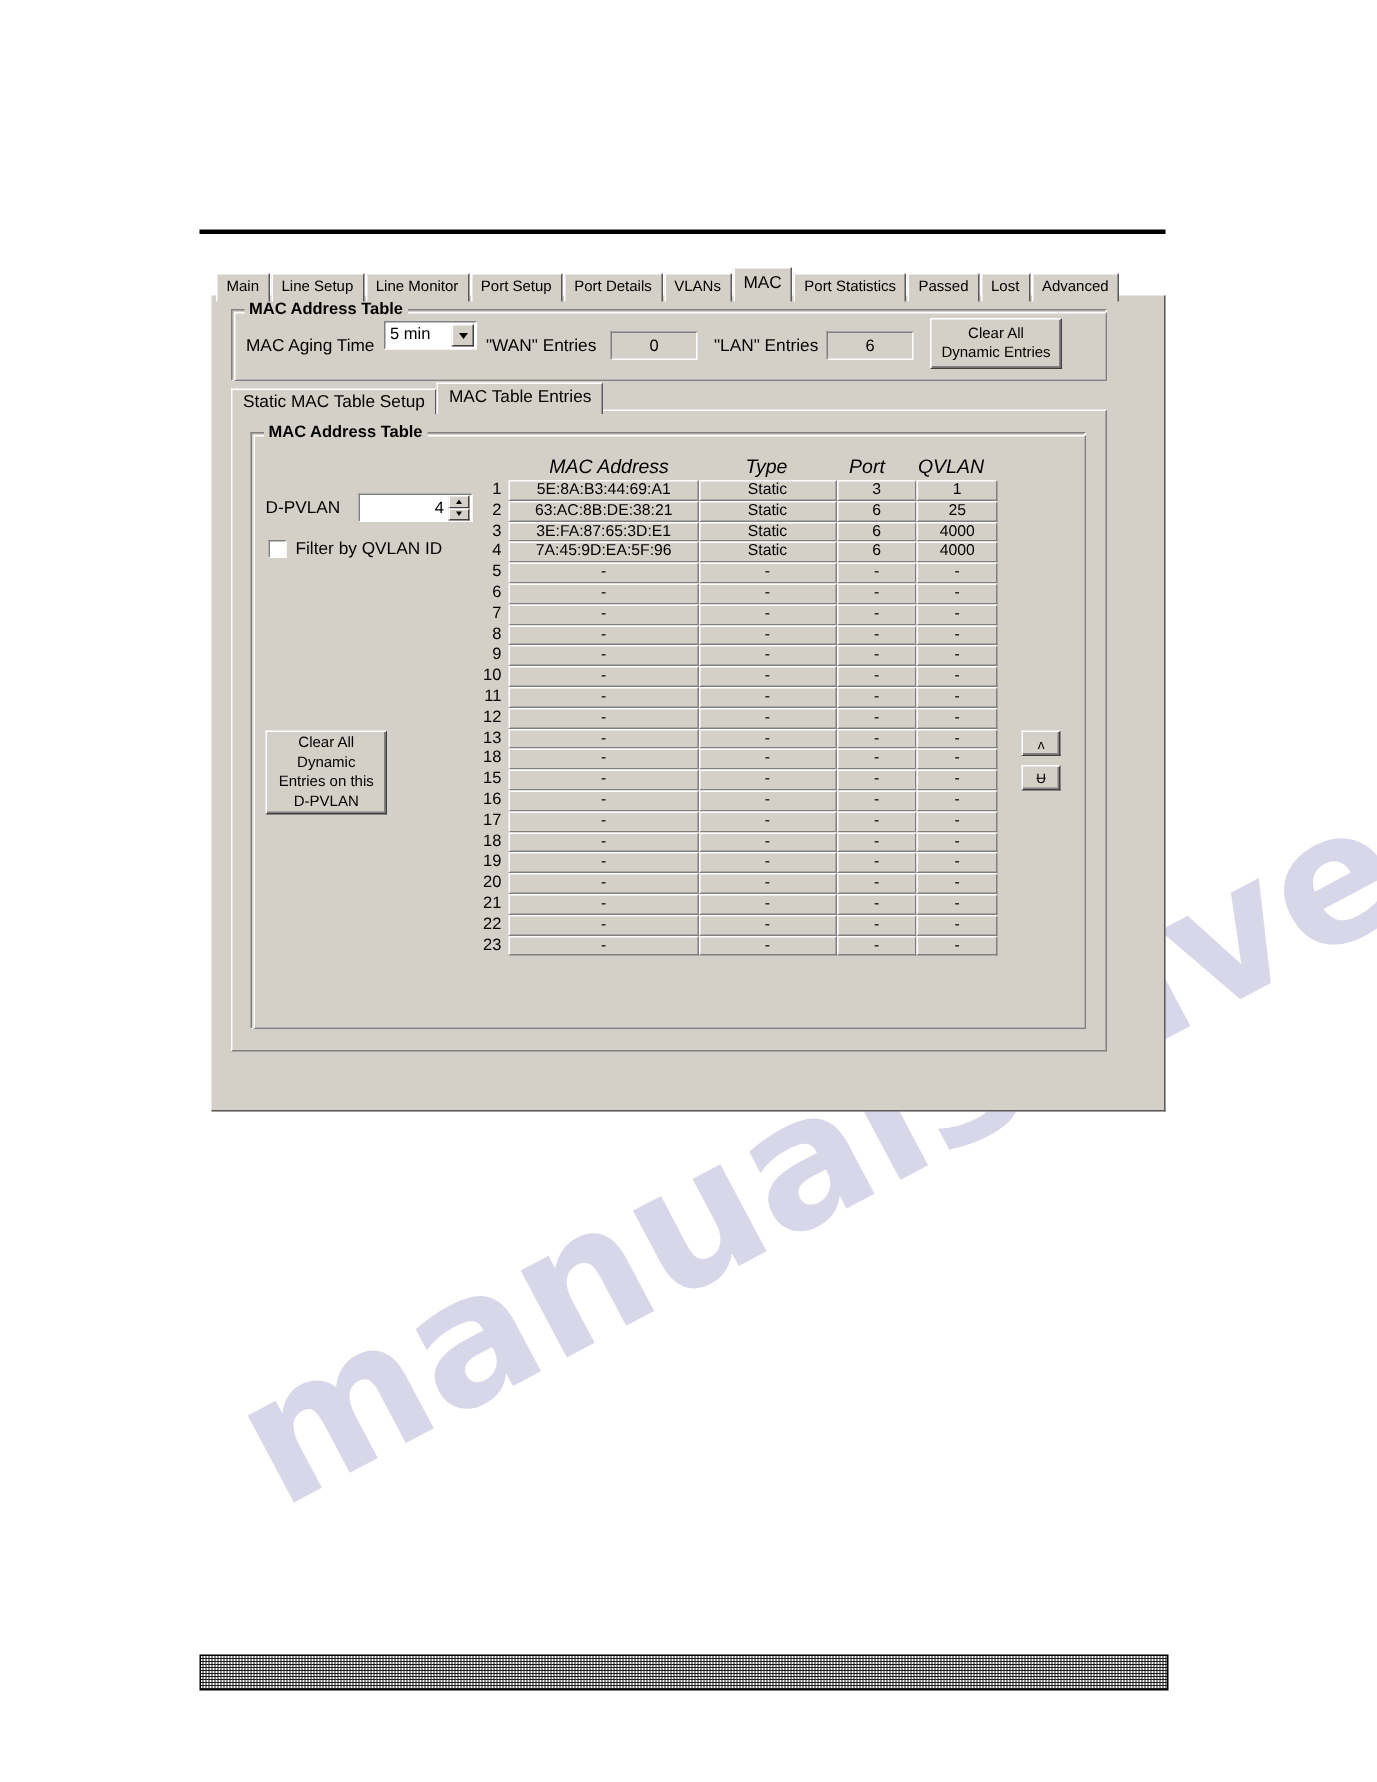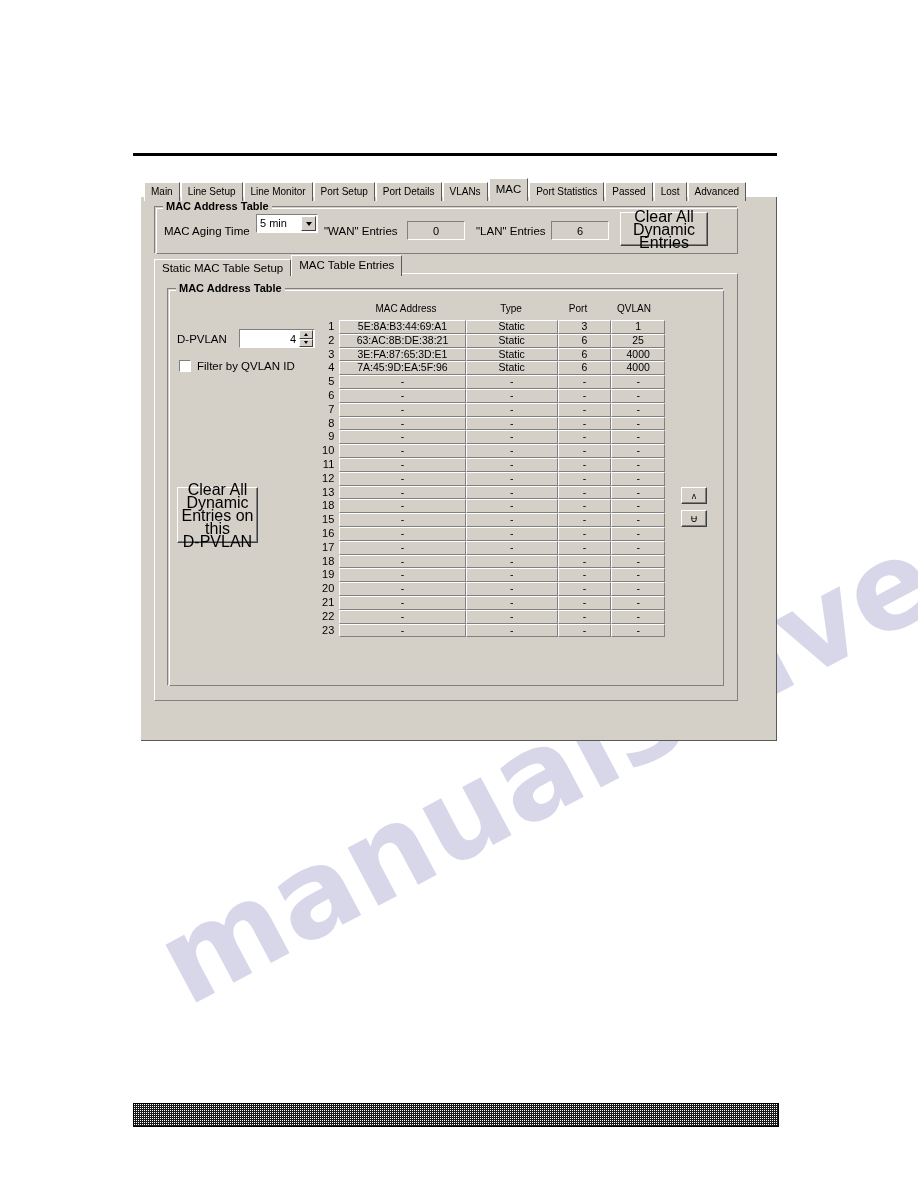--- a/index.html
+++ b/index.html
@@ -213,21 +213,21 @@
     background: #d4d0c8;
     border: 1px solid #ffffff;
     border-right-color: #404040;
     border-bottom-color: #404040;
     box-shadow: inset -1px -1px 0 #808080;
     box-sizing: border-box;
     display: flex;
     flex-direction: column;
     align-items: center;
     justify-content: center;
-    font-size: 16px;
+    font-size: 10px;
     color: #000;
     text-align: center;
     line-height: 13px;
     cursor: default;
   }
 
   
   .subtabs {
     position: absolute;
     left: 154px;
@@ -344,22 +344,23 @@
     border-right-color: #ffffff;
     border-bottom-color: #ffffff;
     box-sizing: border-box;
     margin-right: 6px;
   }
 
   
   .grid-head {
     position: absolute;
     display: flex;
-    font-size: 10px;
-    color: #000;
+    font-size: 13px;
+    color: #000;
+    font-style: italic;
   }
   .grid-head span {
     text-align: center;
     white-space: nowrap;
   }
 
   .grid {
     position: absolute;
     left: 318px;
     top: 320px;

